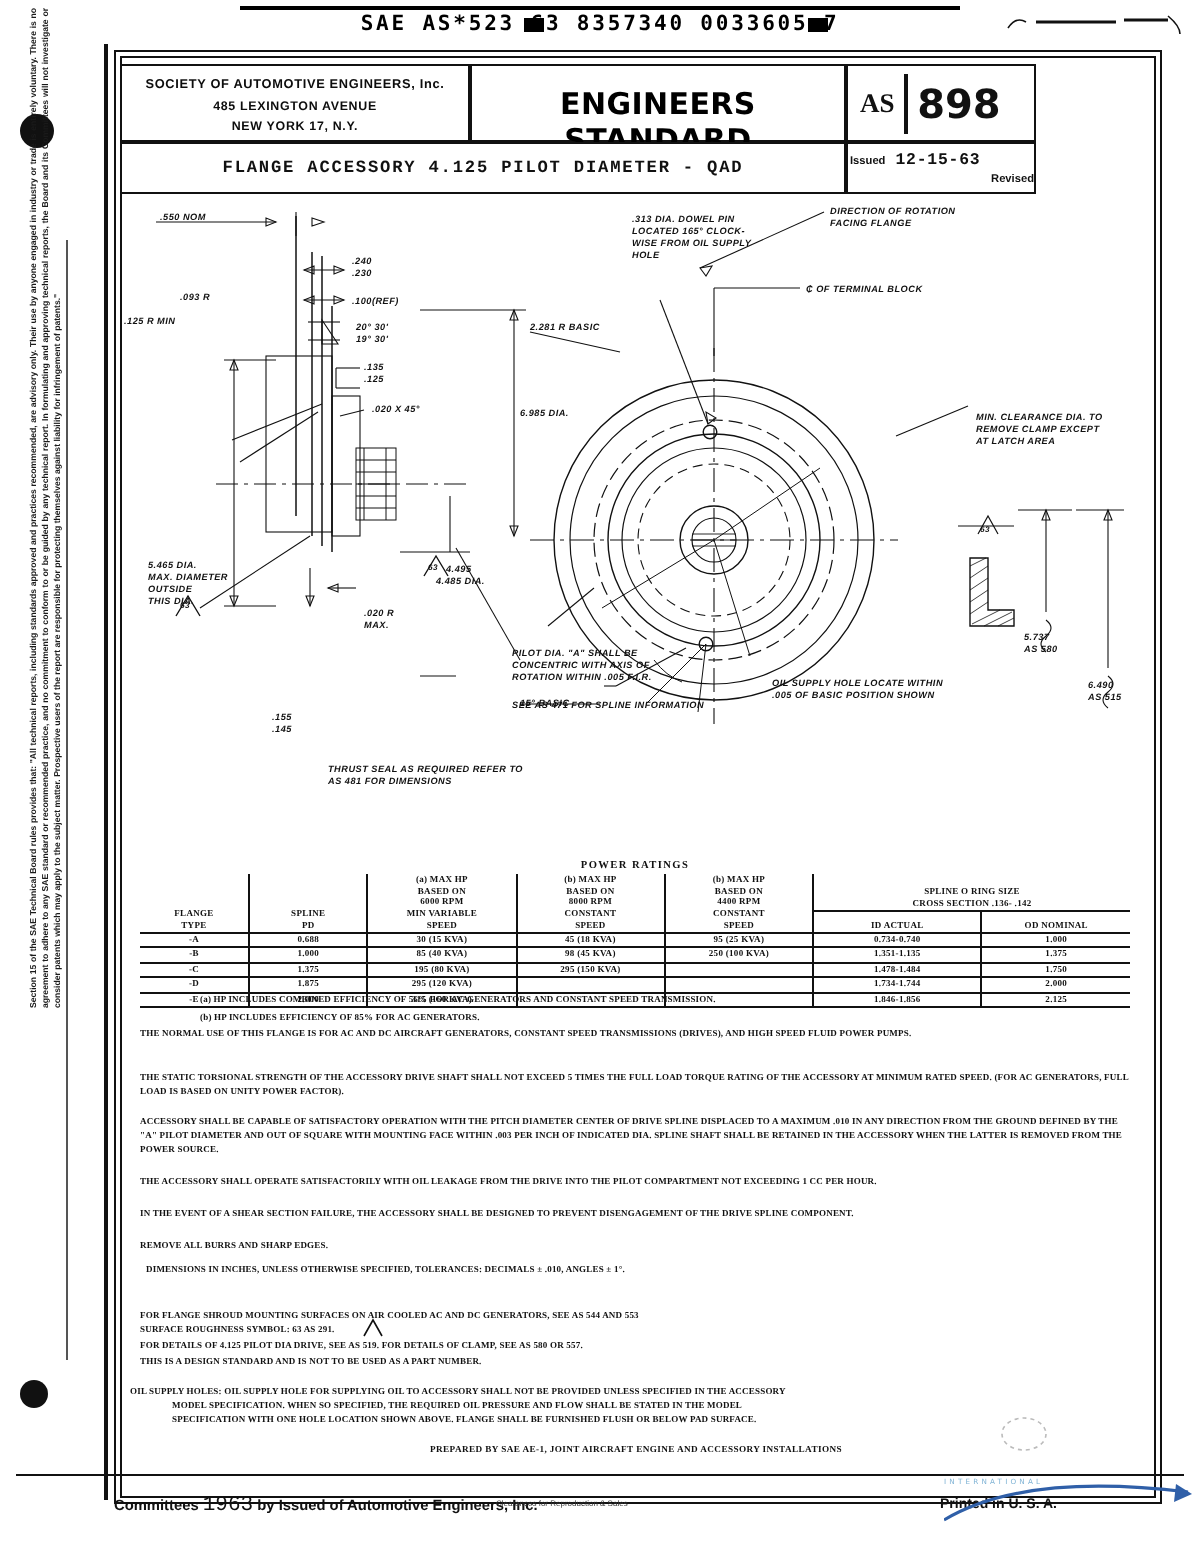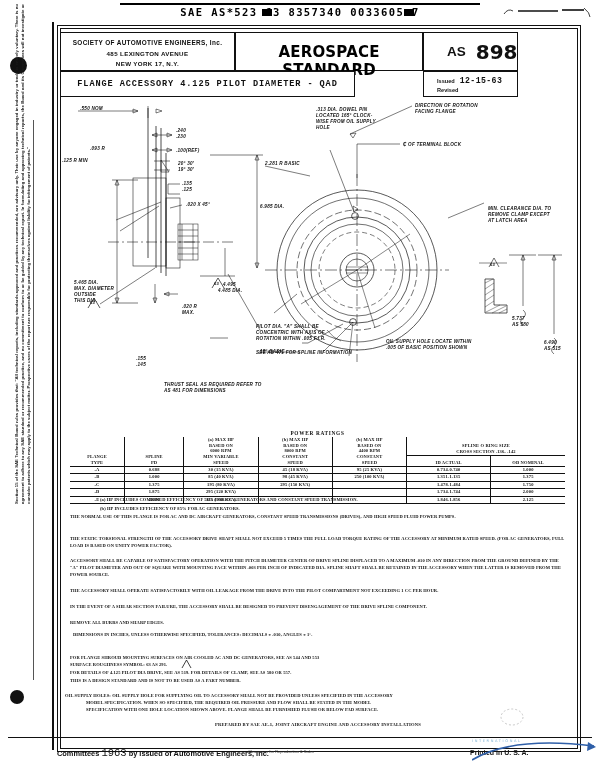--- a/index.html
+++ b/index.html
@@ -37,47 +37,47 @@
 
   
   #frame{position:absolute;left:57px;top:25px;width:522px;height:725px;border:1.6px solid #111;}
   #frame-inner{position:absolute;left:60px;top:28px;width:516px;height:719px;border:0.8px solid #111;}
 
   
   .tb{position:absolute;border:1.3px solid #111;box-sizing:border-box;background:#fff;}
   #tb-soc{left:60px;top:32px;width:175px;height:39px;}
   #tb-as{left:235px;top:32px;width:188px;height:39px;}
   #tb-num{left:423px;top:32px;width:95px;height:39px;}
-  #tb-title{left:60px;top:71px;width:295px;height:26px;}
+  #tb-title{left:60px;top:71px;width:363px;height:26px;}
   #tb-iss{left:423px;top:71px;width:95px;height:26px;}
 
   #tb-soc .l1,#tb-soc .l2,#tb-soc .l3{
     text-align:center;font-family:"Liberation Sans",sans-serif;font-weight:700;
     letter-spacing:.35px;color:#0d0d0d;
   }
   #tb-soc .l1{font-size:6.4px;margin-top:6px;}
   #tb-soc .l2{font-size:6.2px;margin-top:3.5px;}
   #tb-soc .l3{font-size:6.2px;margin-top:3.5px;}
 
   #tb-as span{
     display:block;text-align:center;margin-top:10px;
     font-family:"DejaVu Sans",sans-serif;font-weight:700;font-size:15px;
     letter-spacing:.2px;color:#000;
   }
   #tb-num{display:flex;align-items:center;}
-  #tb-num .as{font-family:Liberation Sans, sans-serif;font-weight:700;font-size:13.5px;padding-left:23px;}
+  #tb-num .as{font-family:Liberation Serif, serif;font-weight:700;font-size:13.5px;padding-left:6px;}
   #tb-num .bar{width:1.3px;height:30px;background:#111;margin:0 5px;}
   #tb-num .no{font-family:"DejaVu Sans",sans-serif;font-weight:700;font-size:20px;}
 
   #tb-title span{
     display:block;text-align:center;margin-top:7px;
     font-family:"Liberation Mono",monospace;font-size:8.6px;font-weight:700;
     letter-spacing:.9px;color:#111;
   }
-  #tb-iss{padding:4px 0 0 13px;font-family:"Liberation Sans",sans-serif;}
+  #tb-iss{padding:4px 0 0 1px;font-family:"Liberation Sans",sans-serif;text-align:right;}
   #tb-iss .row{display:flex;align-items:baseline;gap:5px;}
   #tb-iss .k{font-size:5.6px;font-weight:700;}
   #tb-iss .v{font-family:"Liberation Mono",monospace;font-size:8.2px;font-weight:700;letter-spacing:.4px;}
   #tb-iss .k2{font-size:5.6px;font-weight:700;margin-top:2px;}
 
   
   #draw{position:absolute;left:60px;top:98px;width:516px;height:338px;}
   #draw svg{display:block;}
   .dimtxt{
     font-family:"Liberation Sans",sans-serif;font-size:4.6px;font-weight:700;
@@ -170,21 +170,21 @@
   <div id="frame"></div>
   <div id="frame-inner"></div>
 
   <div class="tb" id="tb-soc">
     <div class="l1">SOCIETY OF AUTOMOTIVE ENGINEERS, Inc.</div>
     <div class="l2">485 LEXINGTON AVENUE</div>
     <div class="l3">NEW YORK 17, N.Y.</div>
   </div>
 
   <div class="tb" id="tb-as">
-    <span>AEROSPACE STANDARD</span>
+    <span>ENGINEERS STANDARD</span>
   </div>
 
   <div class="tb" id="tb-num">
     <div class="as">AS</div>
     <div class="bar"></div>
     <div class="no">898</div>
   </div>
 
   <div class="tb" id="tb-title">
     <span>FLANGE ACCESSORY 4.125 PILOT DIAMETER - QAD</span>

